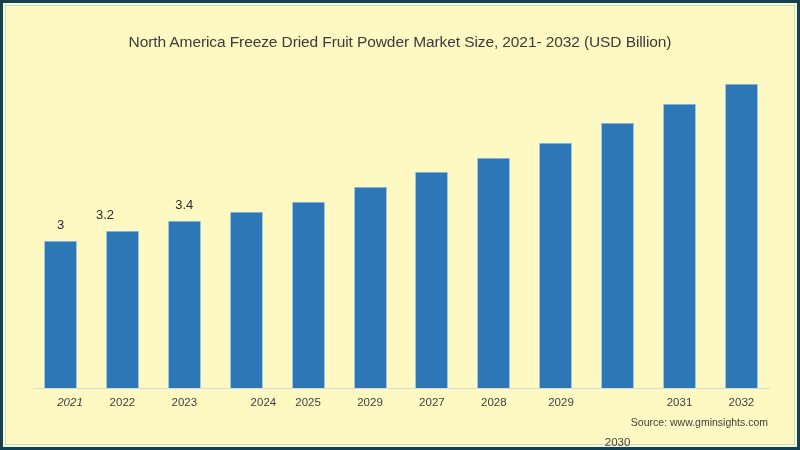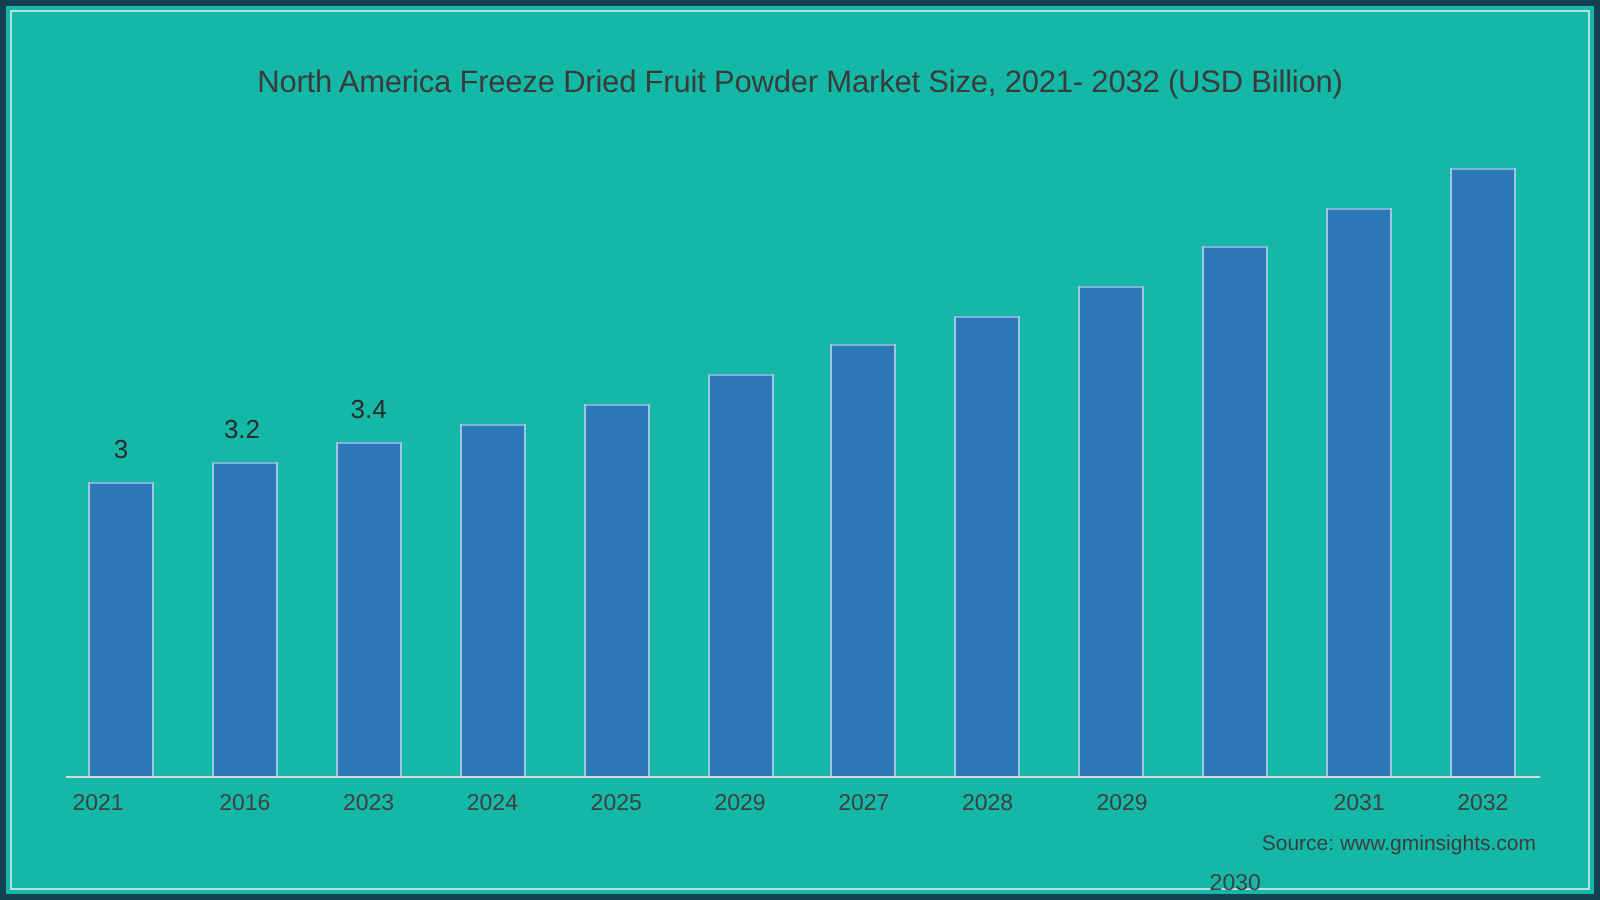--- a/index.html
+++ b/index.html
@@ -4,21 +4,21 @@
 <style>
   html, body {
     margin: 0;
     padding: 0;
     background: #ffffff;
   }
   #screenshot {
     position: relative;
     width: 800px;
     height: 450px;
-    background: #14b8a6;
+    background: #fef9c3;
     font-family: "Liberation Sans", sans-serif;
     overflow: hidden;
     box-sizing: border-box;
   }
   
   .frame-outer {
     position: absolute;
     inset: 0;
     border: 3px solid #134152;
     box-sizing: border-box;
@@ -112,29 +112,29 @@
 
   <div class="frame-outer"></div>
   <div class="frame-inner"></div>
 
   <div class="chart-title">North America Freeze Dried Fruit Powder Market Size, 2021- 2032 (USD Billion)</div>
 
   <div class="plot" id="plot-area">
     <div class="axis-line"></div>
   <div class="bar" style="left: 44px; height: 147px; background: rgb(46, 119, 182);"></div>
       <div class="bar-label" style="left: 30.5px; top: 217px;">3</div>
-      <div class="tick-label" style="left: 19px;">2021</div>
+      <div class="tick-label" style="left: 40px; font-style: italic;">2021</div>
       <div class="bar" style="left: 105.9px; height: 156.8px; background: rgb(46, 119, 182);"></div>
-      <div class="bar-label" style="left: 91px; top: 207.2px;">3.2</div>
-      <div class="tick-label" style="left: 92.4px;">2016</div>
+      <div class="bar-label" style="left: 75px; top: 207.2px;">3.2</div>
+      <div class="tick-label" style="left: 92.4px;">2022</div>
       <div class="bar" style="left: 167.8px; height: 166.6px; background: rgb(46, 119, 182);"></div>
       <div class="bar-label" style="left: 154.3px; top: 197.4px;">3.4</div>
       <div class="tick-label" style="left: 154.3px;">2023</div>
       <div class="bar" style="left: 229.7px; height: 176.4px; background: rgb(46, 119, 182);"></div>
-      <div class="tick-label" style="left: 216.2px;">2024</div>
+      <div class="tick-label" style="left: 216.2px; text-align: right;">2024</div>
       <div class="bar" style="left: 291.6px; height: 186.2px; background: rgb(46, 119, 182);"></div>
       <div class="tick-label" style="left: 278.1px;">2025</div>
       <div class="bar" style="left: 353.5px; height: 200.9px; background: rgb(46, 119, 182);"></div>
       <div class="tick-label" style="left: 340px;">2029</div>
       <div class="bar" style="left: 415.4px; height: 215.6px; background: rgb(46, 119, 182);"></div>
       <div class="tick-label" style="left: 401.9px;">2027</div>
       <div class="bar" style="left: 477.3px; height: 230.3px; background: rgb(46, 119, 182);"></div>
       <div class="tick-label" style="left: 463.8px;">2028</div>
       <div class="bar" style="left: 539.2px; height: 245px; background: rgb(46, 119, 182);"></div>
       <div class="tick-label" style="left: 531px;">2029</div>

